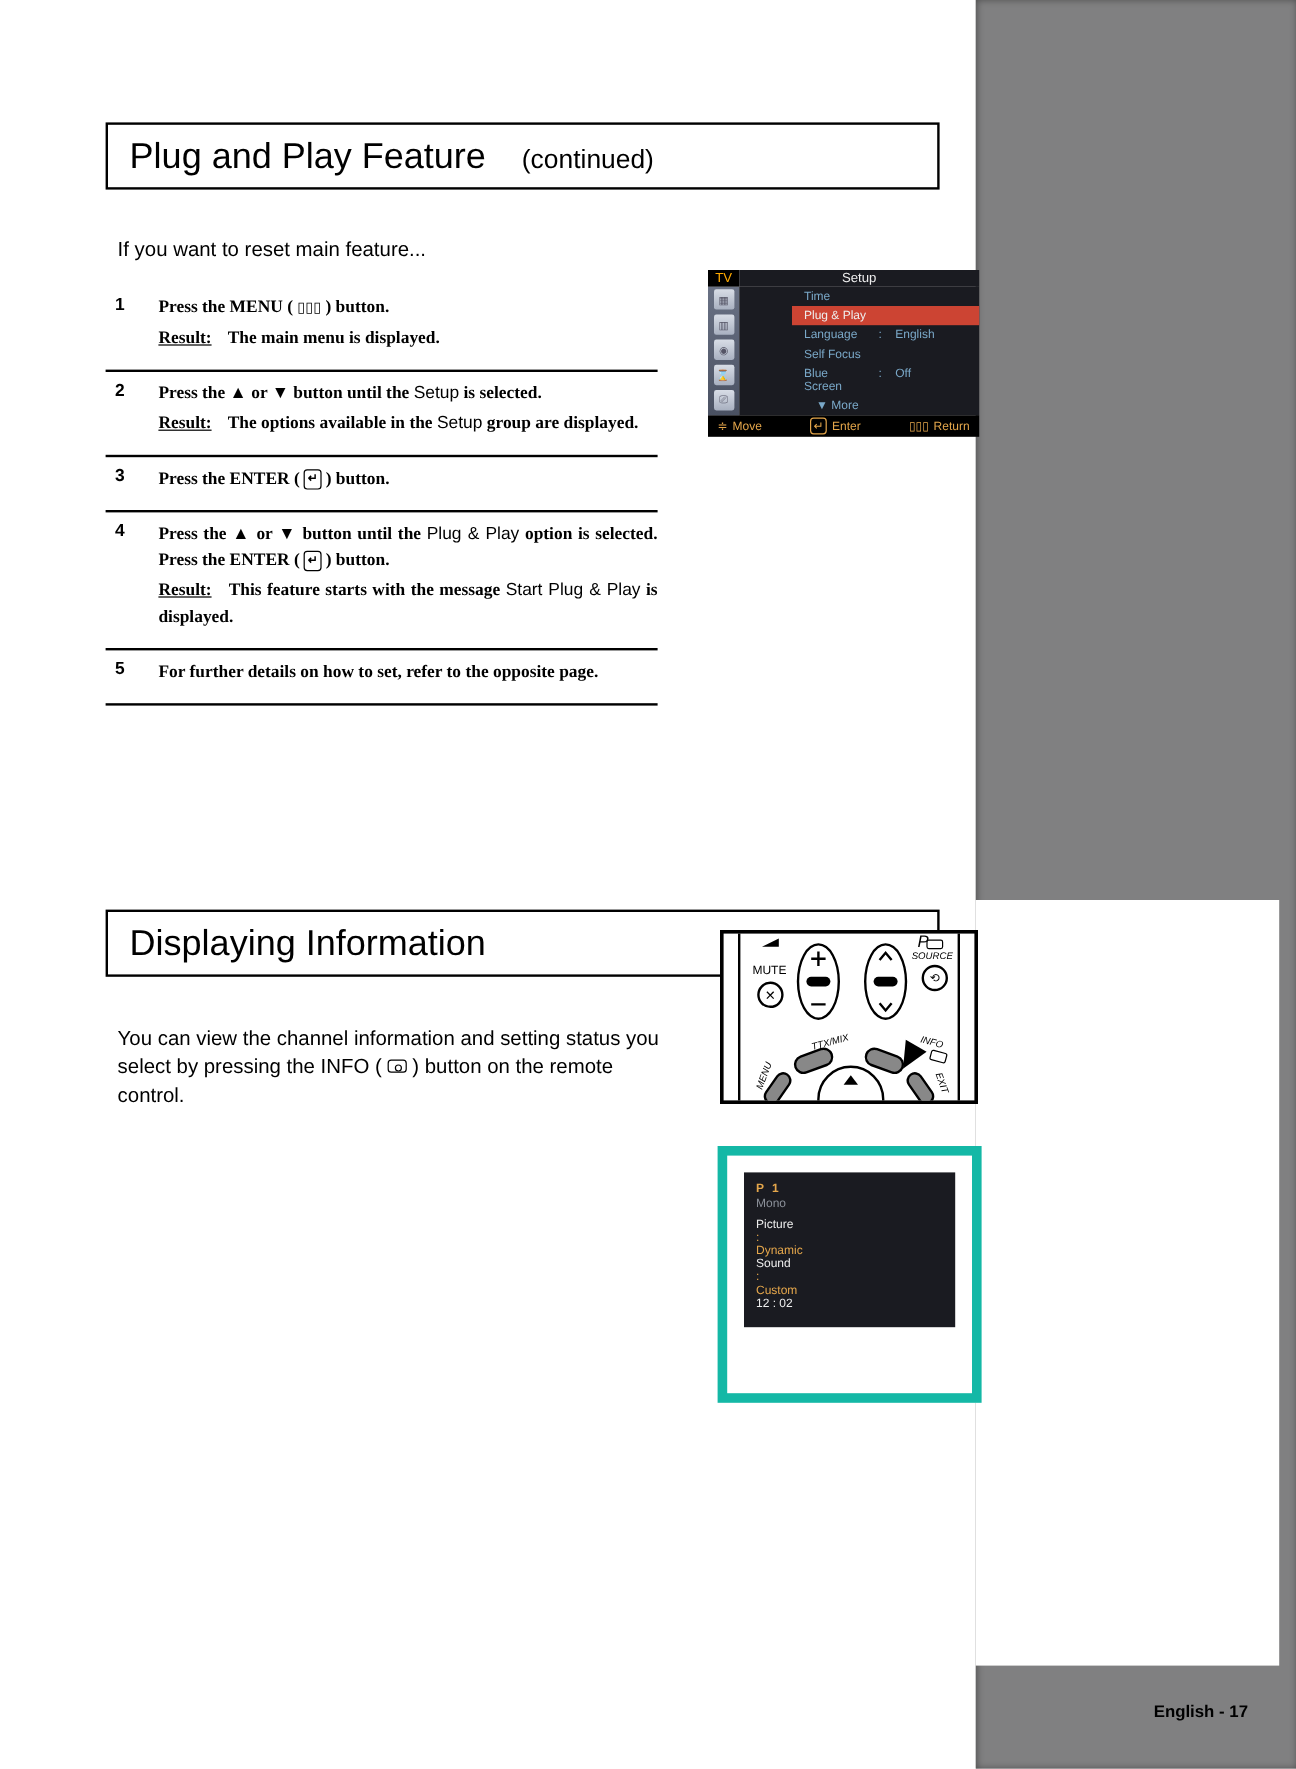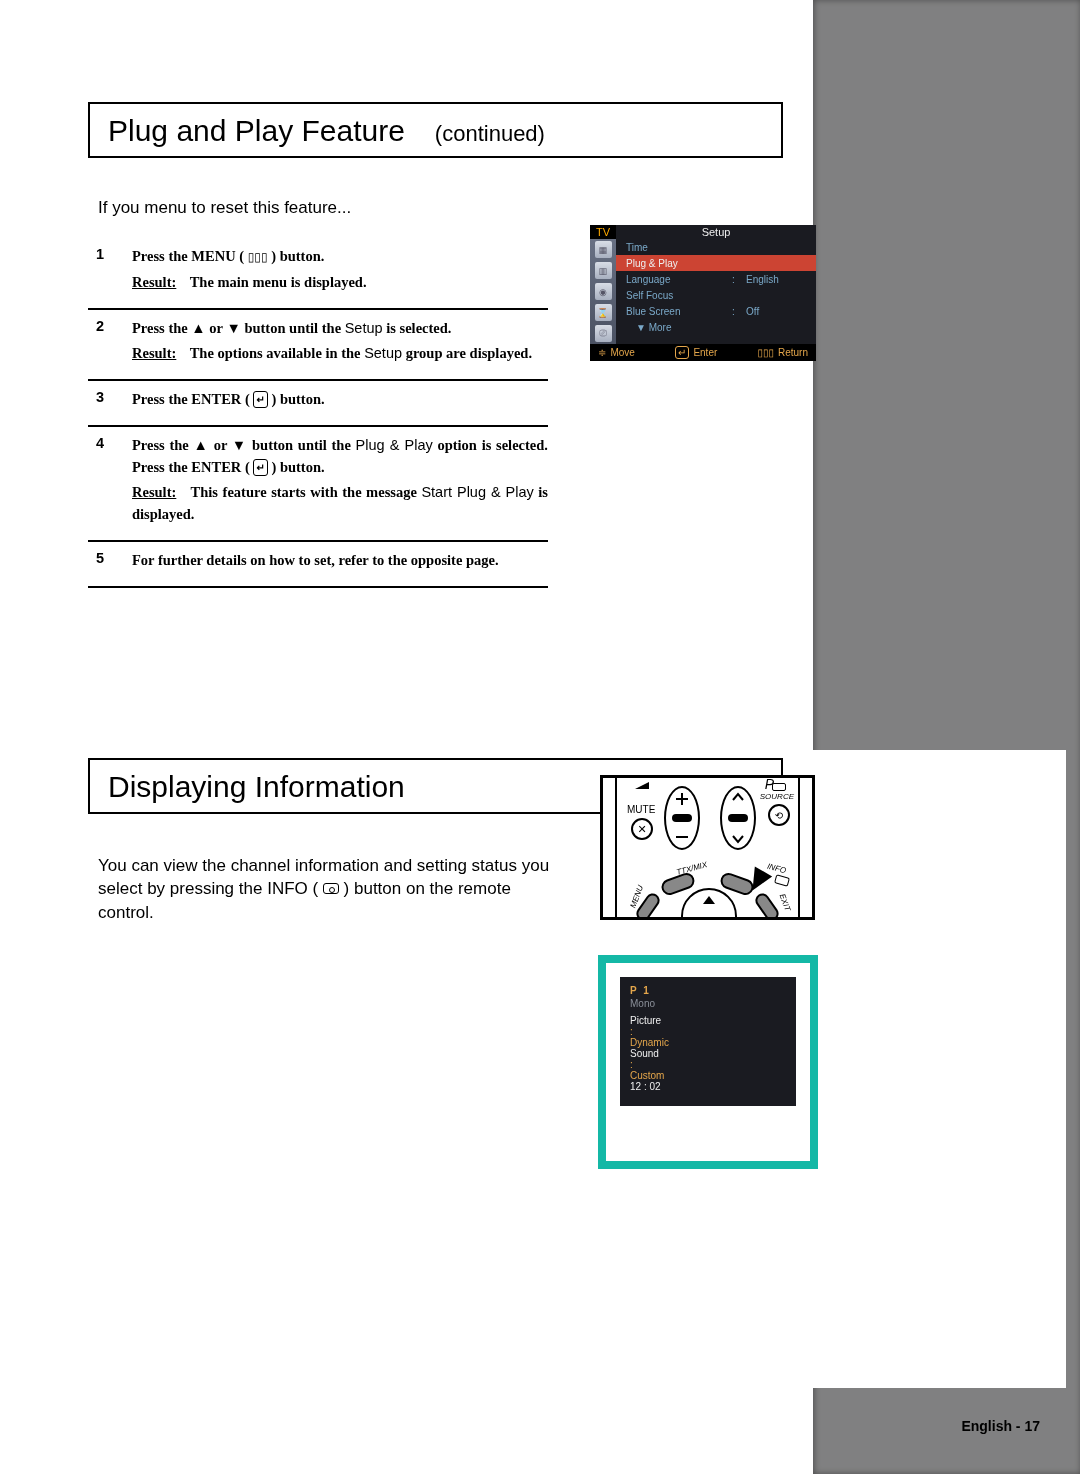--- a/index.html
+++ b/index.html
@@ -170,20 +170,21 @@
   .osd-list {
     flex: 1;
     background: #1a1b21;
     font-size: 10px;
   }
   .osd-item {
     display: flex;
     color: #7aa8c8;
     padding: 2.5px 10px;
     gap: 8px;
+    margin-left: 44px;
   }
   .osd-item.selected {
     background: #c43;
     color: #eee;
   }
   .osd-k { flex: 1; }
   .osd-c { width: 6px; }
   .osd-v { width: 60px; }
   .osd-more { padding-left: 20px; }
   .osd-foot {
@@ -311,21 +312,21 @@
 <div class="grey-sidebar"></div>
 <div class="white-overlay"></div>
 
 <div class="page">
 
   <div class="header-box">
     <span class="header-title">Plug and Play Feature</span>
     <span class="header-sub">(continued)</span>
   </div>
 
-  <p class="intro">If you menu to reset this feature...</p>
+  <p class="intro">If you want to reset main feature...</p>
 
   <div class="steps">
 
     <div class="step-row">
       <div class="step-num">1</div>
       <div class="step-body">
         <p>
           <span>Press the </span><span>MENU</span><span> ( </span><span class="icon-box">▯▯▯</span><span> ) button.</span>
         </p>
         <p>

